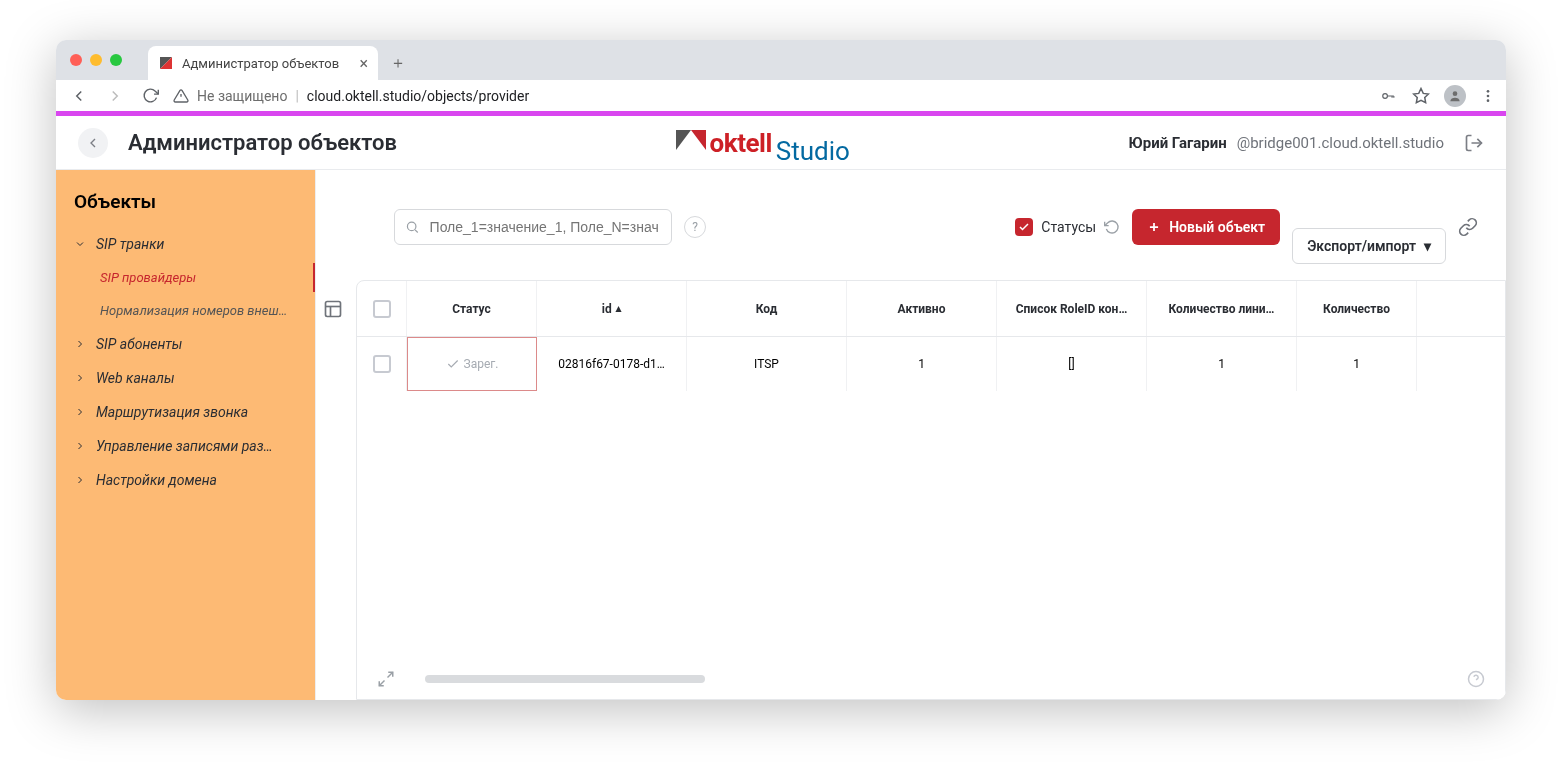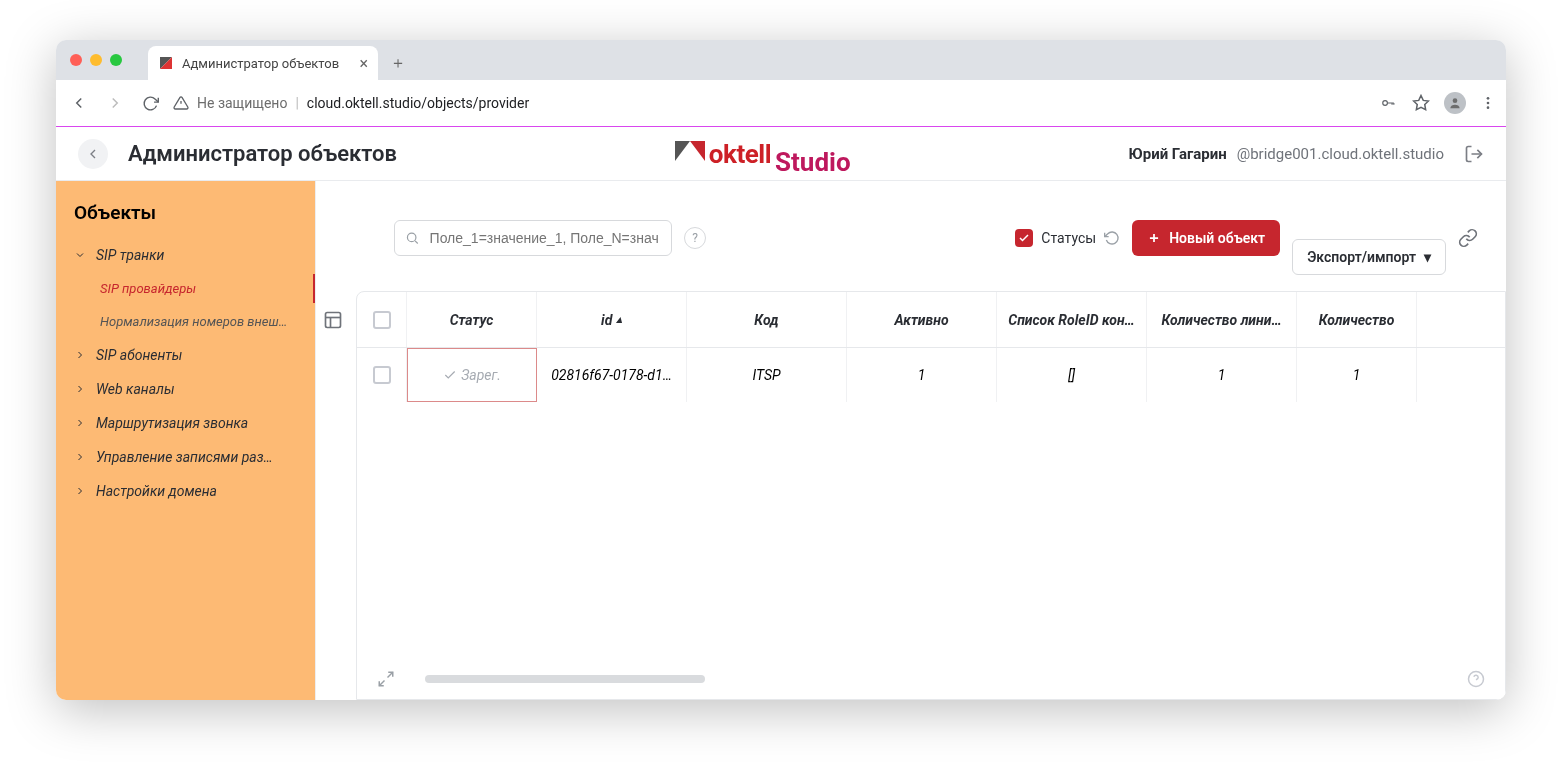--- a/index.html
+++ b/index.html
@@ -17,40 +17,40 @@
   .traffic .dot { width:12px; height:12px; border-radius:50%; }
   .dot.red{background:#ff5f57;} .dot.yellow{background:#febc2e;} .dot.green{background:#28c840;}
   .tab {
     display:flex; align-items:center; gap:8px; background:#fff; height:34px;
     border-radius:8px 8px 0 0; padding:0 10px; margin-left:20px; min-width:230px; font-size:13px; color:#444;
   }
   .tab .fav { width:16px; height:16px; }
   .tab .close { font-size:16px; color:#666; margin-left:auto; }
   .newtab { width:28px; height:28px; display:flex; align-items:center; justify-content:center; color:#666; font-size:16px; margin-left:6px; margin-bottom:3px; }
 
-  .addrbar { height:47px; background:#fff; border-bottom:1px solid #d946ef; display:flex; align-items:center; padding:0 10px; gap:10px; }
+  .addrbar { height:36px; background:#fff; border-bottom:5px solid #d946ef; display:flex; align-items:center; padding:0 10px; gap:10px; }
   .navbtn { color:#666; padding:4px; display:flex; }
   .addr { flex:1; display:flex; align-items:center; gap:8px; color:#6d6d6d; font-size:14px; }
   .addr .sep{ color:#bbb; }
   .addr .url{ color:#202124; }
   .right-icons { display:flex; gap:14px; align-items:center; color:#5f6368; }
   .avatar-circle { width:22px; height:22px; border-radius:50%; background:#bdc1c6; display:flex; align-items:center; justify-content:center; }
 
   
   .app { flex:1; display:flex; flex-direction:column; min-height:0; }
   .app-head {
     height:54px; display:flex; align-items:center; padding:0 22px; gap:20px;
     border-bottom:1px solid #e9ebee;
   }
   .back-circle { width:30px; height:30px; border-radius:50%; background:#f1f2f4; display:flex; align-items:center; justify-content:center; color:#7b7e85; }
   .page-title { font-size:22px; font-weight:600; color:#2a2d33; }
   .logo { margin:0 auto; display:flex; align-items:center; gap:4px; font-size:26px; font-weight:600; }
   .logo .mark { display:inline-flex; }
   .logo .oktell { color:#cd2026; font-weight:700; letter-spacing:-0.5px; }
-  .logo .studio { color:#be185d; font-weight:700;margin-top:16px; }
+  .logo .studio { color:#0369a1; font-weight:400;margin-top:16px; }
   .user { font-size:15px; color:#2a2d33; display:flex; align-items:center; gap:10px; }
   .user .name{font-weight:700;}
   .user .at{color:#6f737a;}
   .logout { color:#7b7e85; }
 
   .app-body { flex:1; display:flex; min-height:0; }
   .sidebar { width:260px; background:#fdba74; padding:20px 0 0 0; border-right:1px solid #eceef1; }
   .side-title { font-size:19px; font-weight:600; padding:0 18px 14px; }
   .tree { font-size:14px; color:#2a2d33; position:relative; }
   .tree-item { display:flex; align-items:center; gap:8px; padding:9px 18px; cursor:pointer; white-space:nowrap; overflow:hidden; text-overflow:ellipsis;font-style:italic; }
@@ -73,21 +73,21 @@
   .undo { color:#9aa0a6; }
   .btn { height:36px; border-radius:6px; display:inline-flex; align-items:center; gap:8px; padding:0 14px; font-size:14px; font-weight:600; cursor:pointer; border:1px solid transparent; }
   .btn.primary { background:#c6262e; color:#fff; }
   .btn.outline { background:#fff; border-color:#d7d9dc; color:#2a2d33;margin-top:38px; }
   .tool-icon { color:#6f737a; }
 
   .table-wrap { position:relative; margin-left:40px; flex:1; min-height:0; }
   .table-shell { border:1px solid #e6e8eb; border-radius:8px 0 0 0; overflow:hidden; height:100%; display:flex; flex-direction:column; }
   .thead, .trow { display:grid; grid-template-columns:50px 130px 150px 160px 150px 150px 150px 120px; align-items:center; min-width:100%; }
   .thead { height:56px; font-size:14px; font-weight:700; color:#2a2d33; border-bottom:1px solid #e6e8eb; }
-  .th, .td { padding:0 10px; text-align:left; white-space:nowrap; overflow:hidden; text-overflow:ellipsis; border-right:1px solid #f0f1f3; height:100%; display:flex; align-items:center; justify-content:center; font-size:14px;font-style:italic; }
+  .th, .td { padding:0 10px; text-align:left; white-space:nowrap; overflow:hidden; text-overflow:ellipsis; border-right:1px solid #f0f1f3; height:100%; display:flex; align-items:center; justify-content:center; font-size:12px; }
   .th.sort::after{ content:"▴"; font-size:11px; margin-left:4px; }
   .trow { height:54px; }
   .td.status { border:1px solid #dc8a8a; color:#a6abb2; gap:4px; }
   .cbx { width:18px; height:18px; border:2px solid #c7cad1; border-radius:3px; }
 
   .layout-btn {
     position:absolute; left:-38px; top:14px; width:30px; height:30px;
     display:flex; align-items:center; justify-content:center; color:#6f737a;
   }
   .footer { height:40px; display:flex; align-items:center; padding:0 20px; gap:10px; color:#9aa0a6; justify-content:space-between; }

